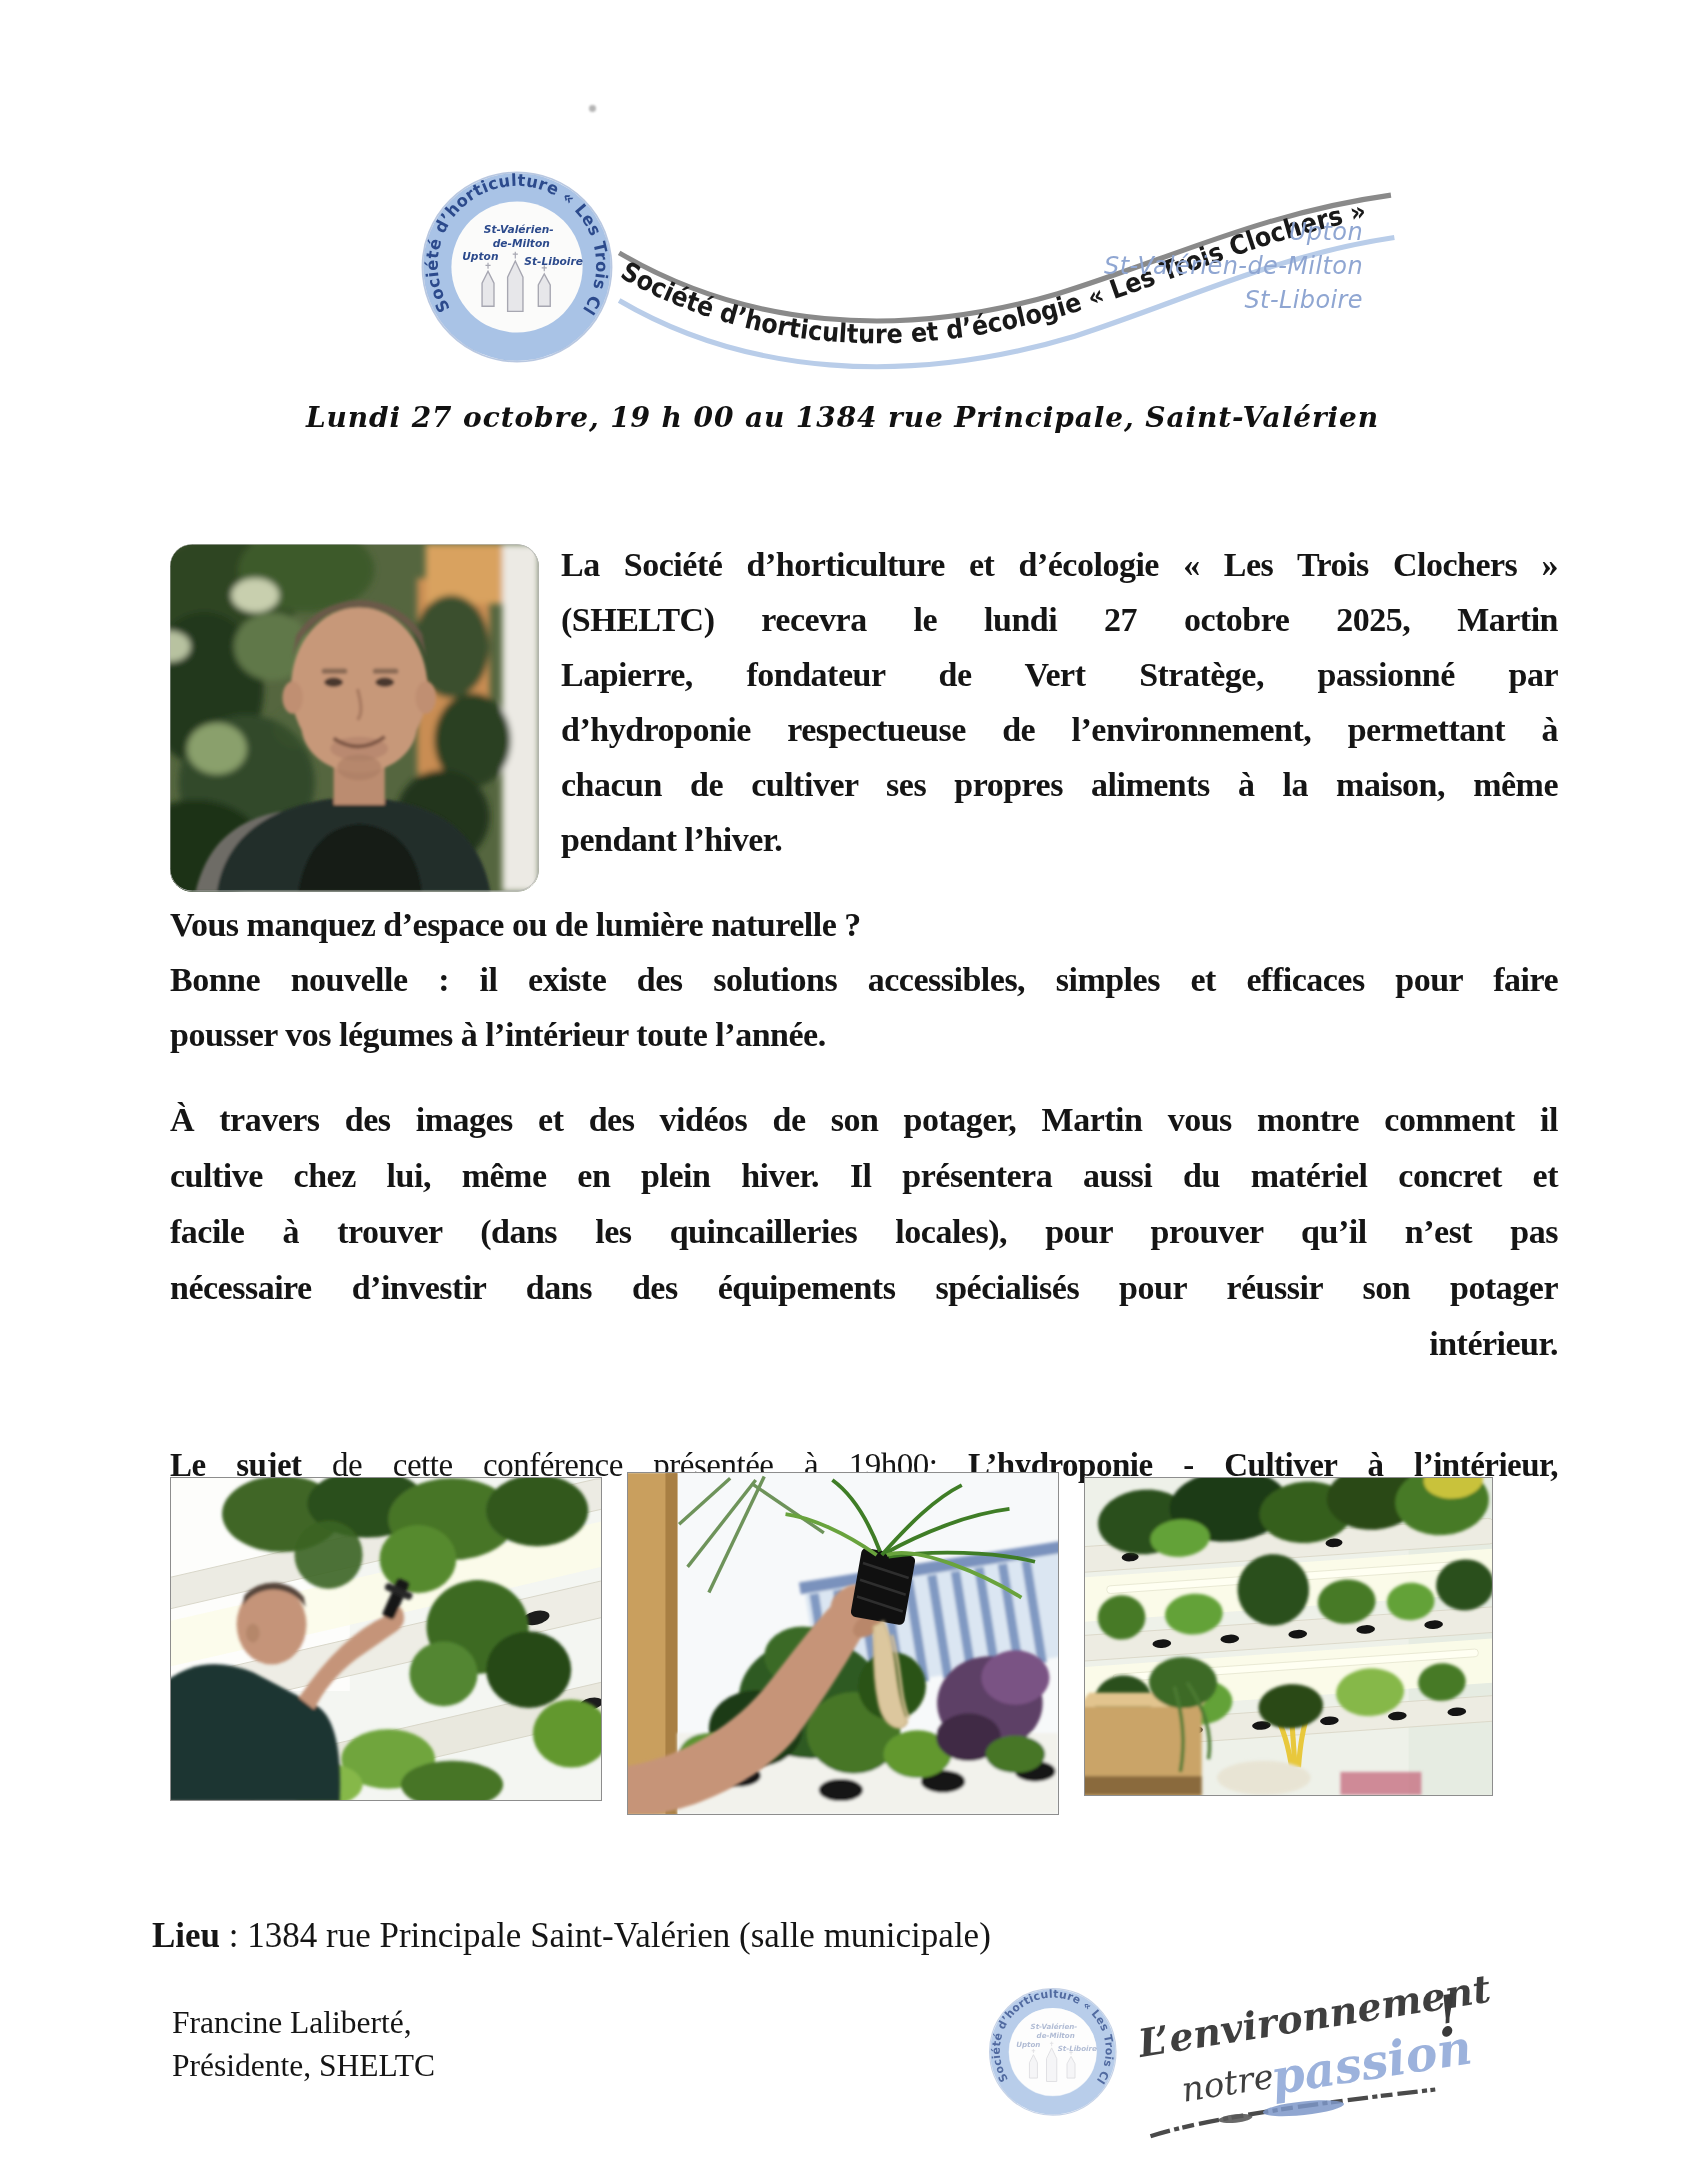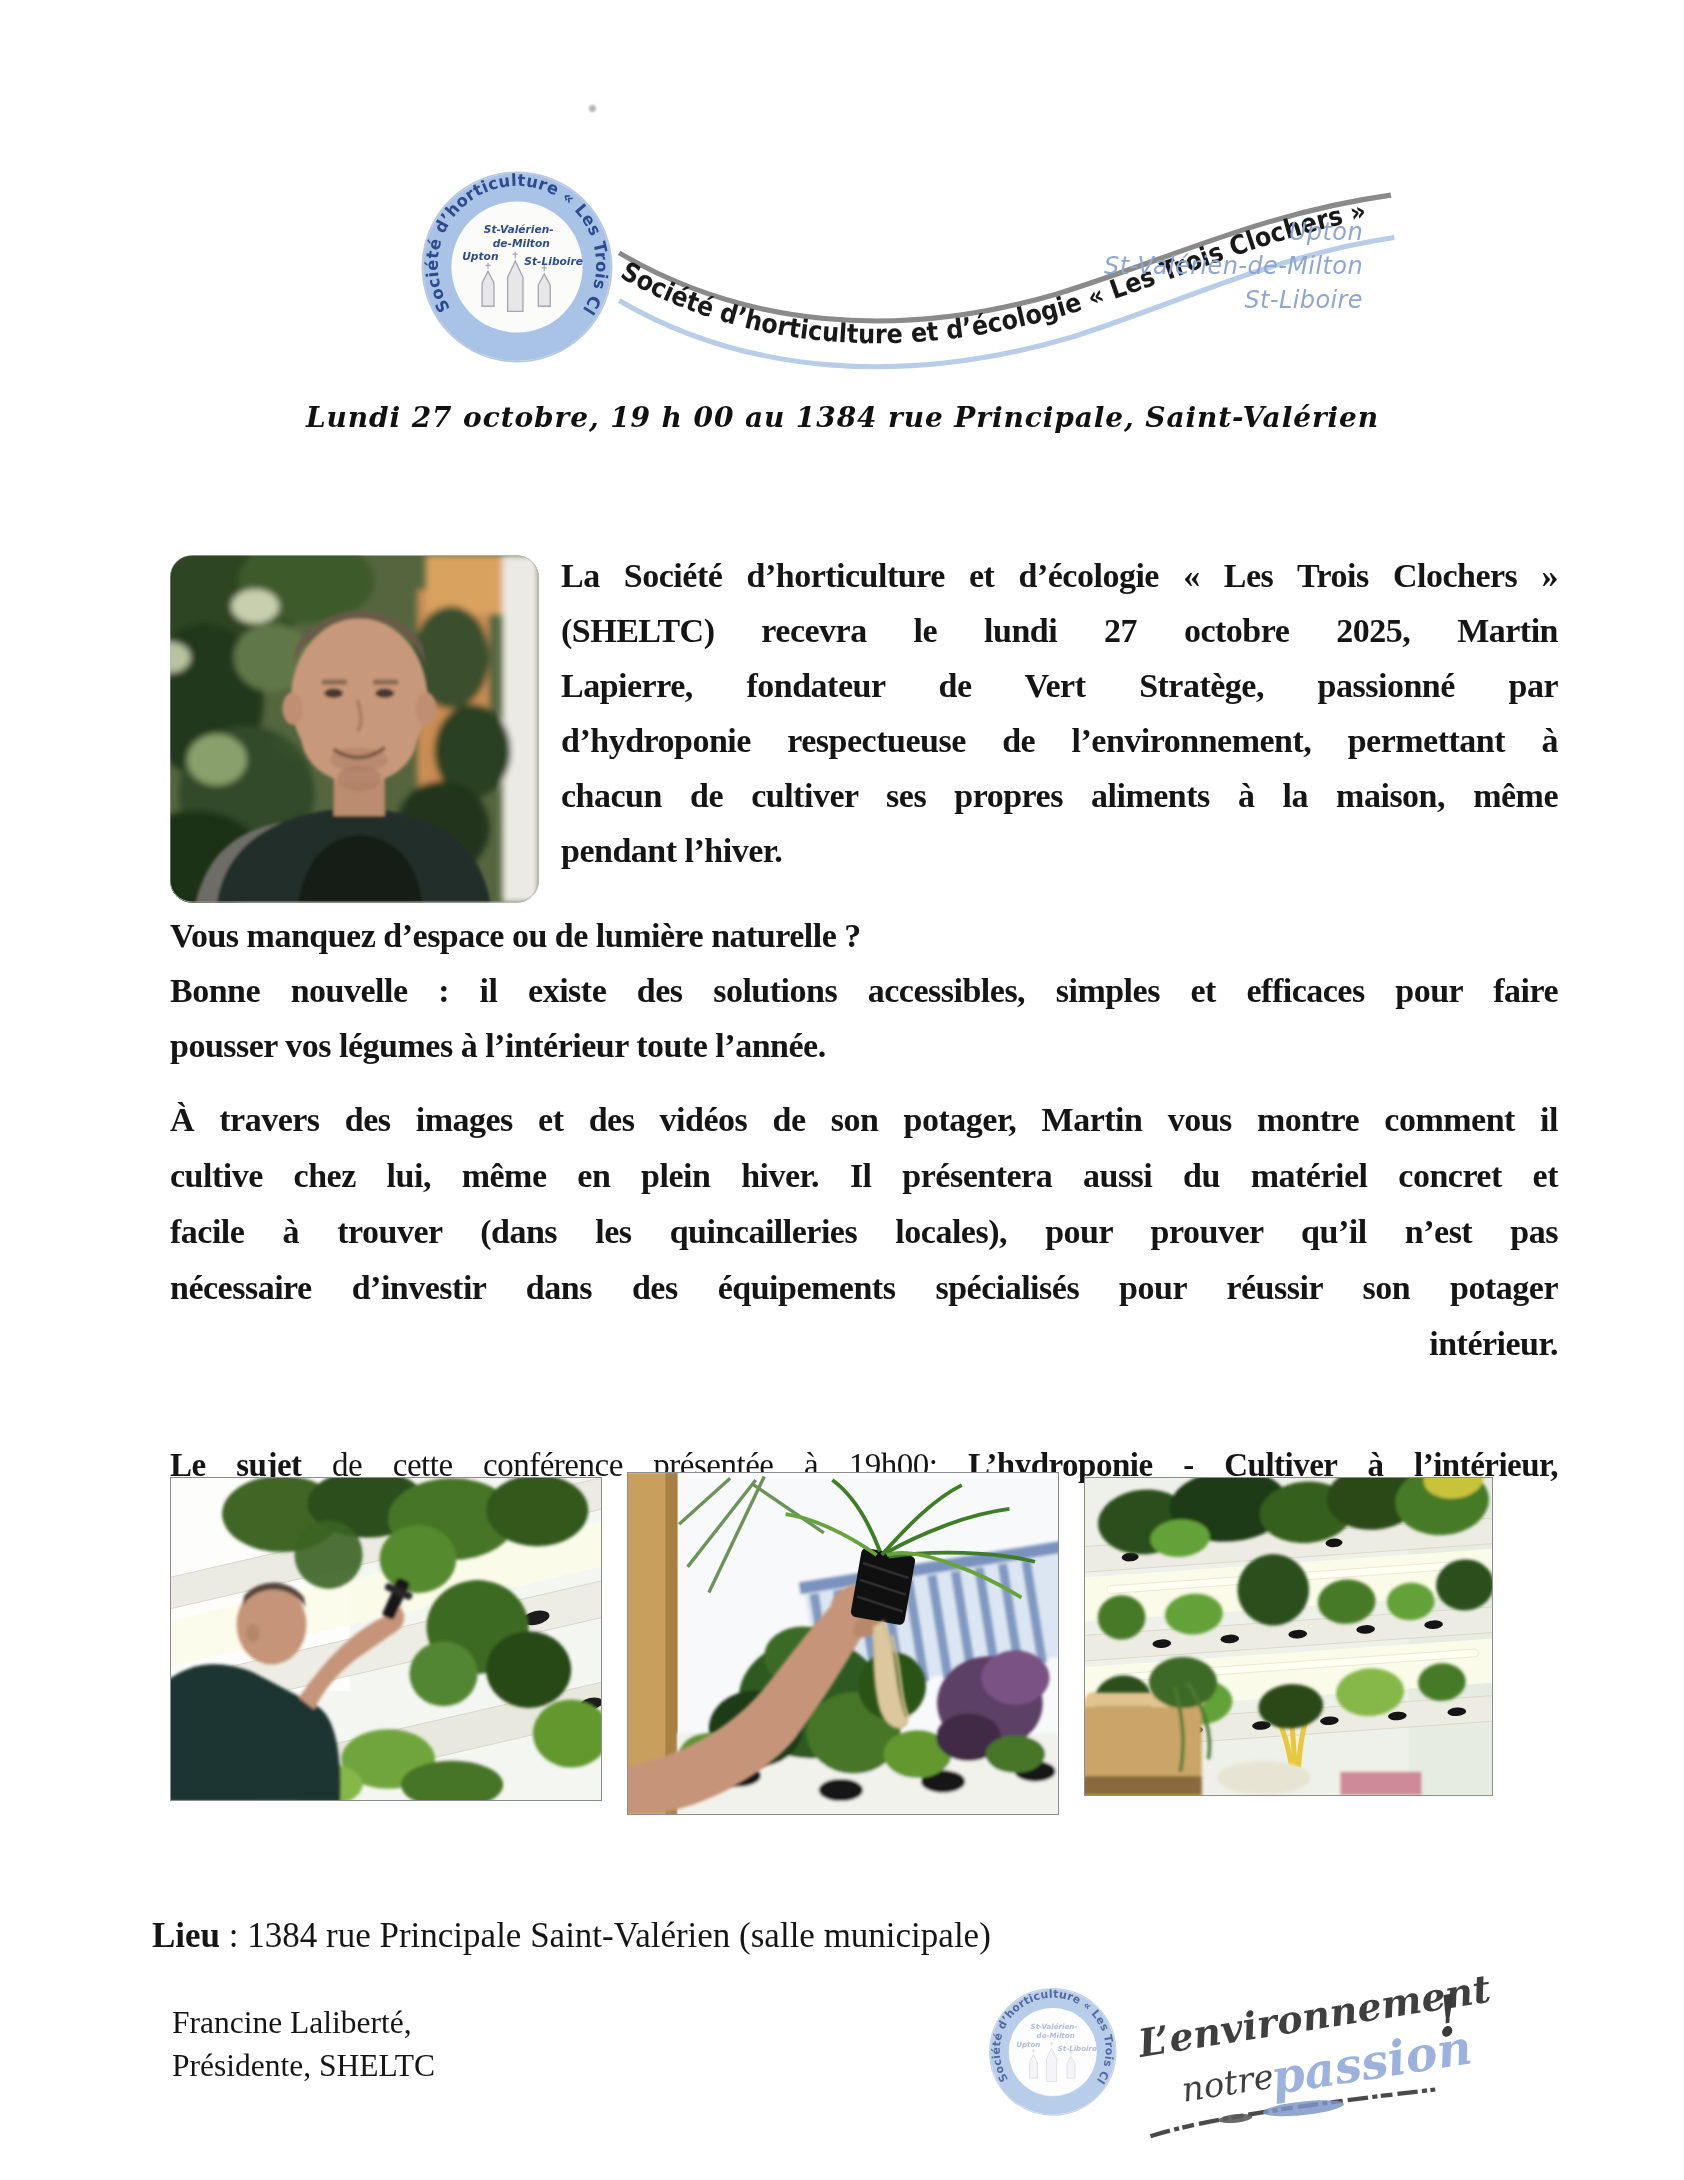--- a/index.html
+++ b/index.html
@@ -7,21 +7,21 @@
         font-family:"Liberation Serif",serif;color:#151515;}
   .abs{position:absolute;}
   .speck{width:6.8px;height:6.8px;border-radius:50%;background:#777;opacity:.55;filter:blur(0.9px);}
   
   .towns{font-family:"DejaVu Sans",sans-serif;font-style:italic;font-size:24px;line-height:34px;
          color:#8fa6d2;text-align:right;letter-spacing:0.4px;}
   
   .title{left:0;right:0;top:385px;text-align:center;font-family:"DejaVu Serif",serif;
          font-style:italic;font-weight:bold;font-size:28px;letter-spacing:0.9px;color:#111;margin-top:16px;}
   
-  .content{left:170px;top:548px;width:1388px;}
+  .content{left:170px;top:537px;width:1388px;}
   .portrait{float:left;width:369px;height:348px;margin:6.8px 22px 5.1px 0;}
   .portrait svg{display:block;border-radius:22px;}
   .bline{font-weight:bold;font-size:34px;line-height:55px;letter-spacing:-0.5px;}
   .pline{font-weight:bold;font-size:34px;line-height:56px;letter-spacing:-0.5px;text-align:right;}
   .jl{text-align:justify;text-align-last:justify;}
   .clearq{clear:both;}
   .para2{left:170px;top:1092px;width:1388px;}
   .subject{left:170px;top:1437px;width:1388px;font-size:33px;line-height:56px;letter-spacing:-0.5px;}
   .subject .b{font-weight:bold;}
   .photos{left:170px;top:1477px;width:1388px;display:flex;gap:25px;align-items:flex-start;}

